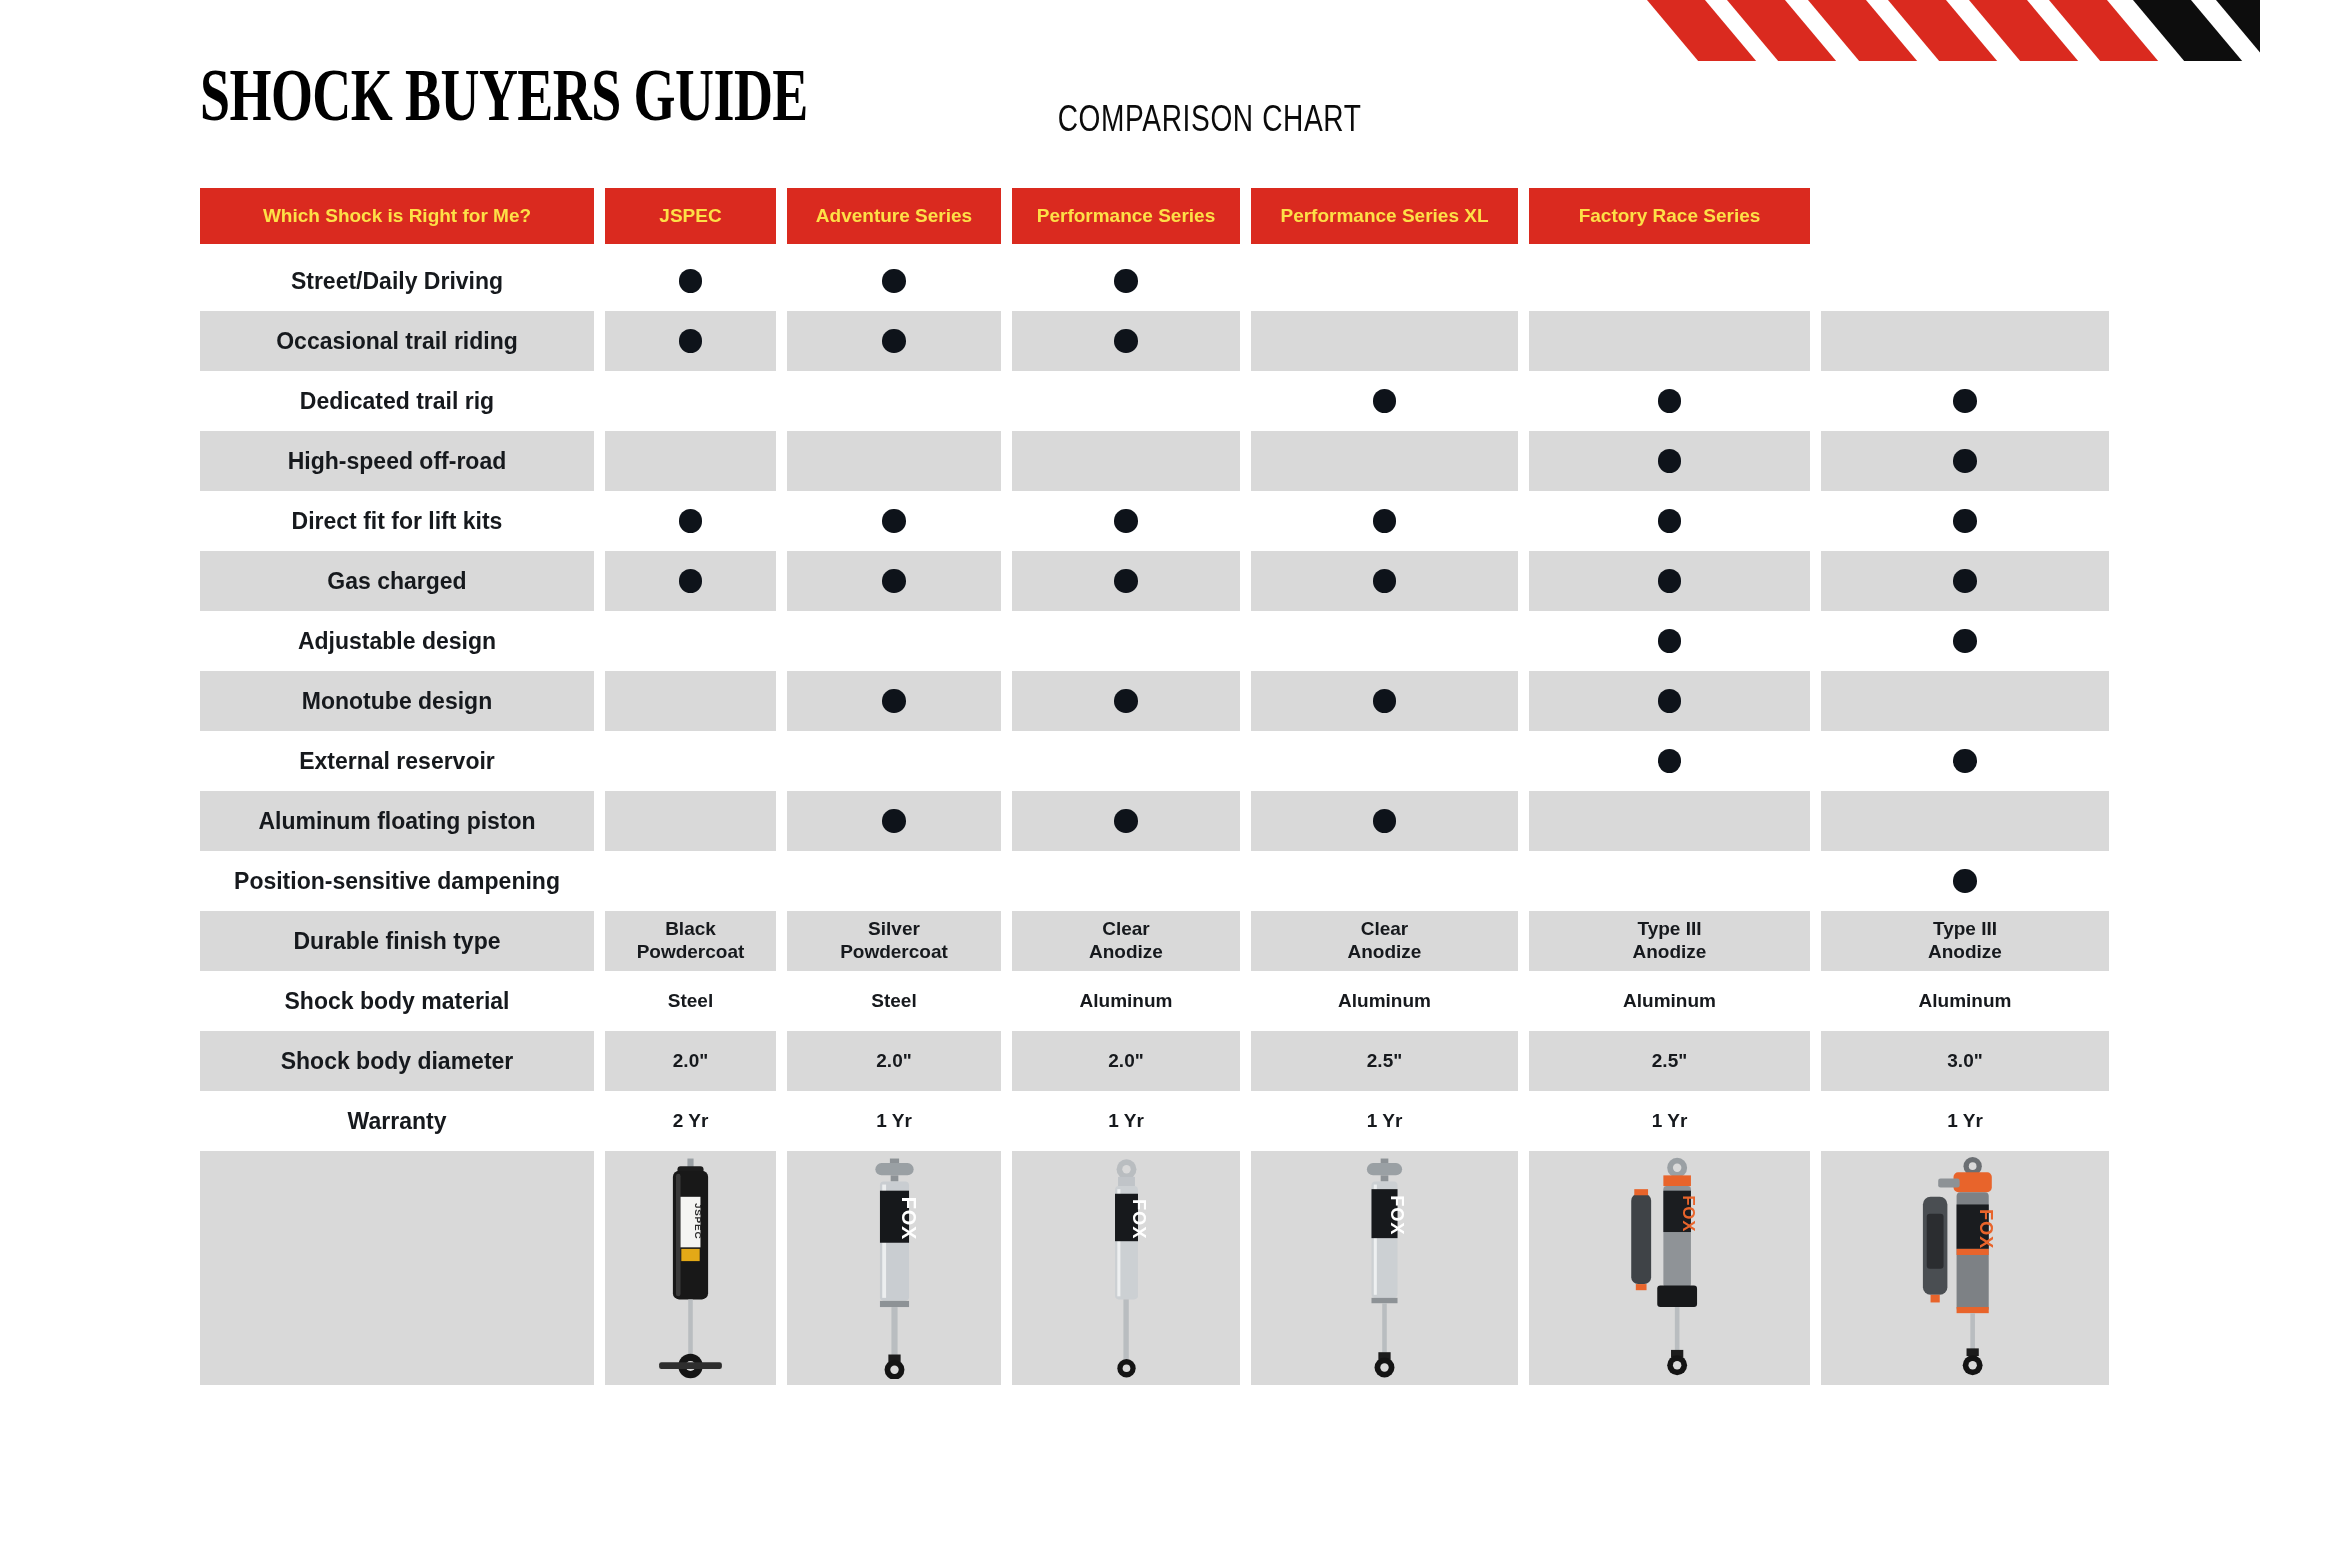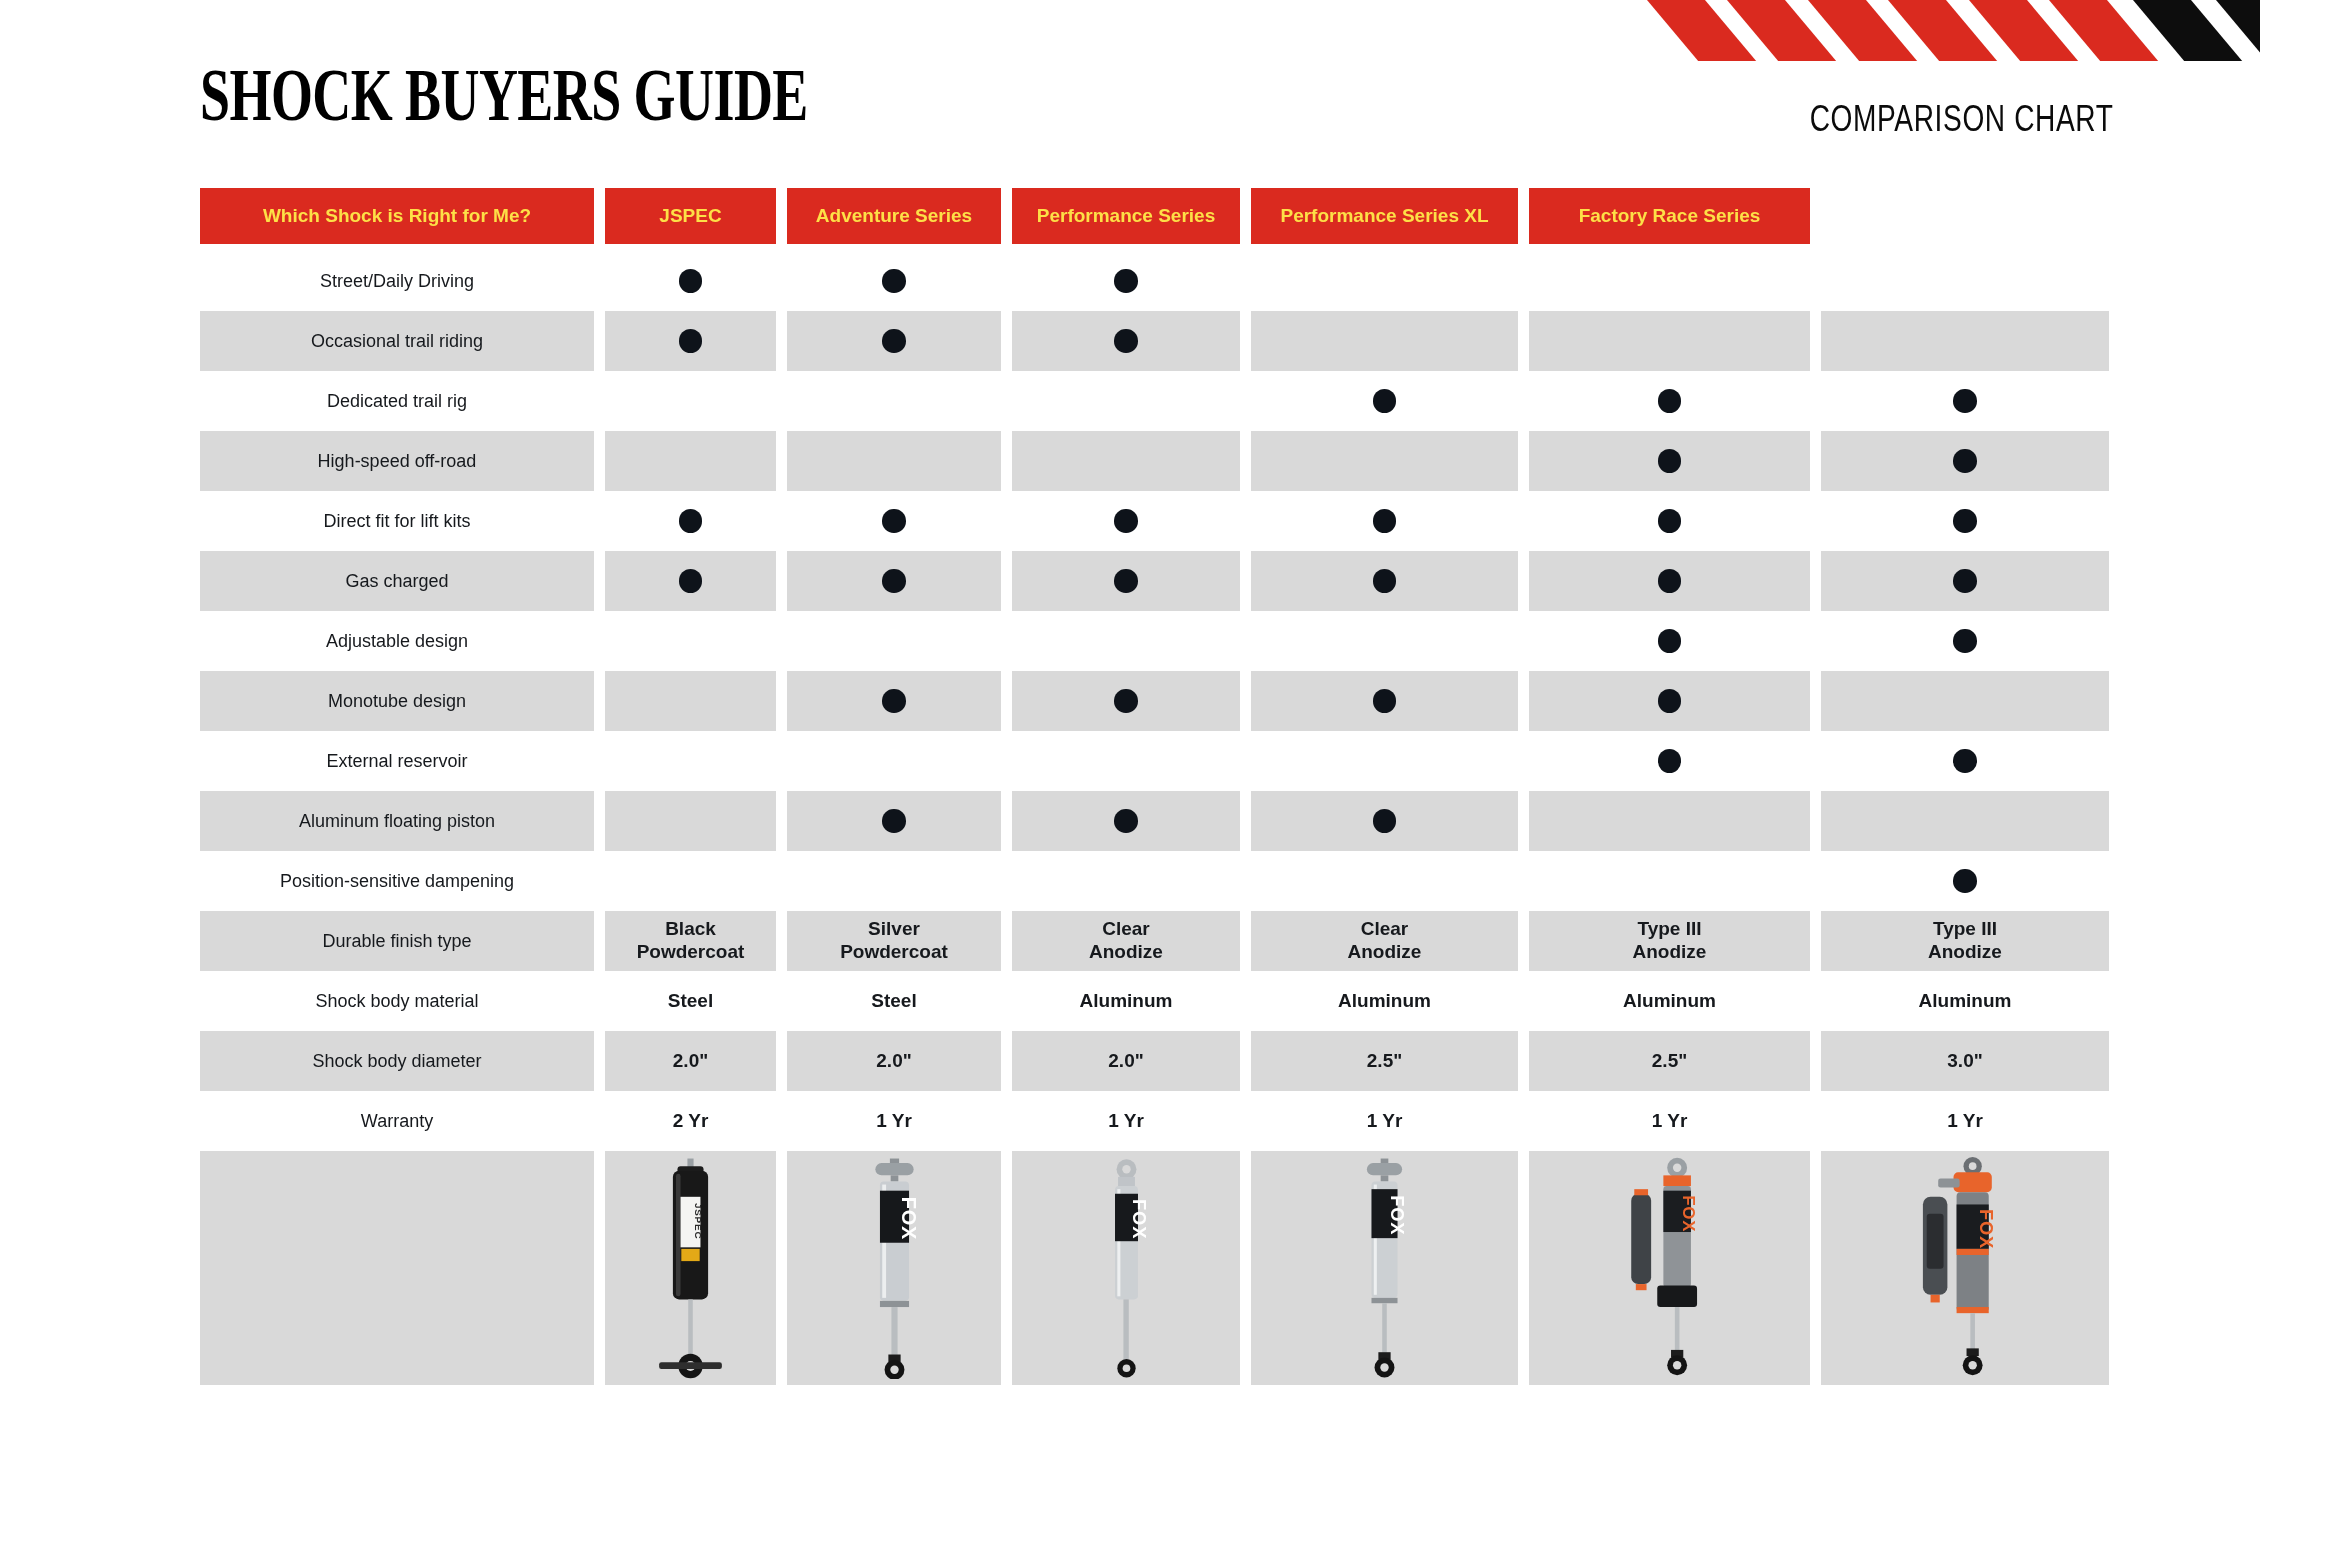--- a/index.html
+++ b/index.html
@@ -36,22 +36,22 @@
     font-family:"Liberation Serif", serif;
     font-weight:900;
     font-size:75px;
     letter-spacing:-0.8px;
     color:#000;
     transform:scaleX(0.72);
     transform-origin:left top;
     white-space:nowrap;
   }
   #page-subtitle-wrap{
-    position:absolute;left:204px;top:98px;width:1909px;
-    text-align:right;
+    position:absolute;left:212px;top:98px;width:1909px;
+    text-align:center;
   }
   #page-subtitle{
     display:inline-block;
     font-size:36px;
     font-weight:400;
     color:#0b0b0b;
     letter-spacing:0.8px;
     transform:scaleX(0.78);
     transform-origin:right center;
     white-space:nowrap;
@@ -80,22 +80,22 @@
     text-align:center;
     line-height:1.1;
   }
   .row{display:contents;}
   .cell{
     display:flex;align-items:center;justify-content:center;
     text-align:center;
   }
   .row.gray .cell{background:var(--gray);}
   .label-cell{
-    font-weight:400;
-    font-size:18px;
+    font-weight:700;
+    font-size:23px;
     color:var(--ink);
   }
   .spec-cell{
     font-weight:700;
     font-size:19px;
     color:var(--ink);
     white-space:pre-line;
     line-height:1.2;
   }
   .dot{

